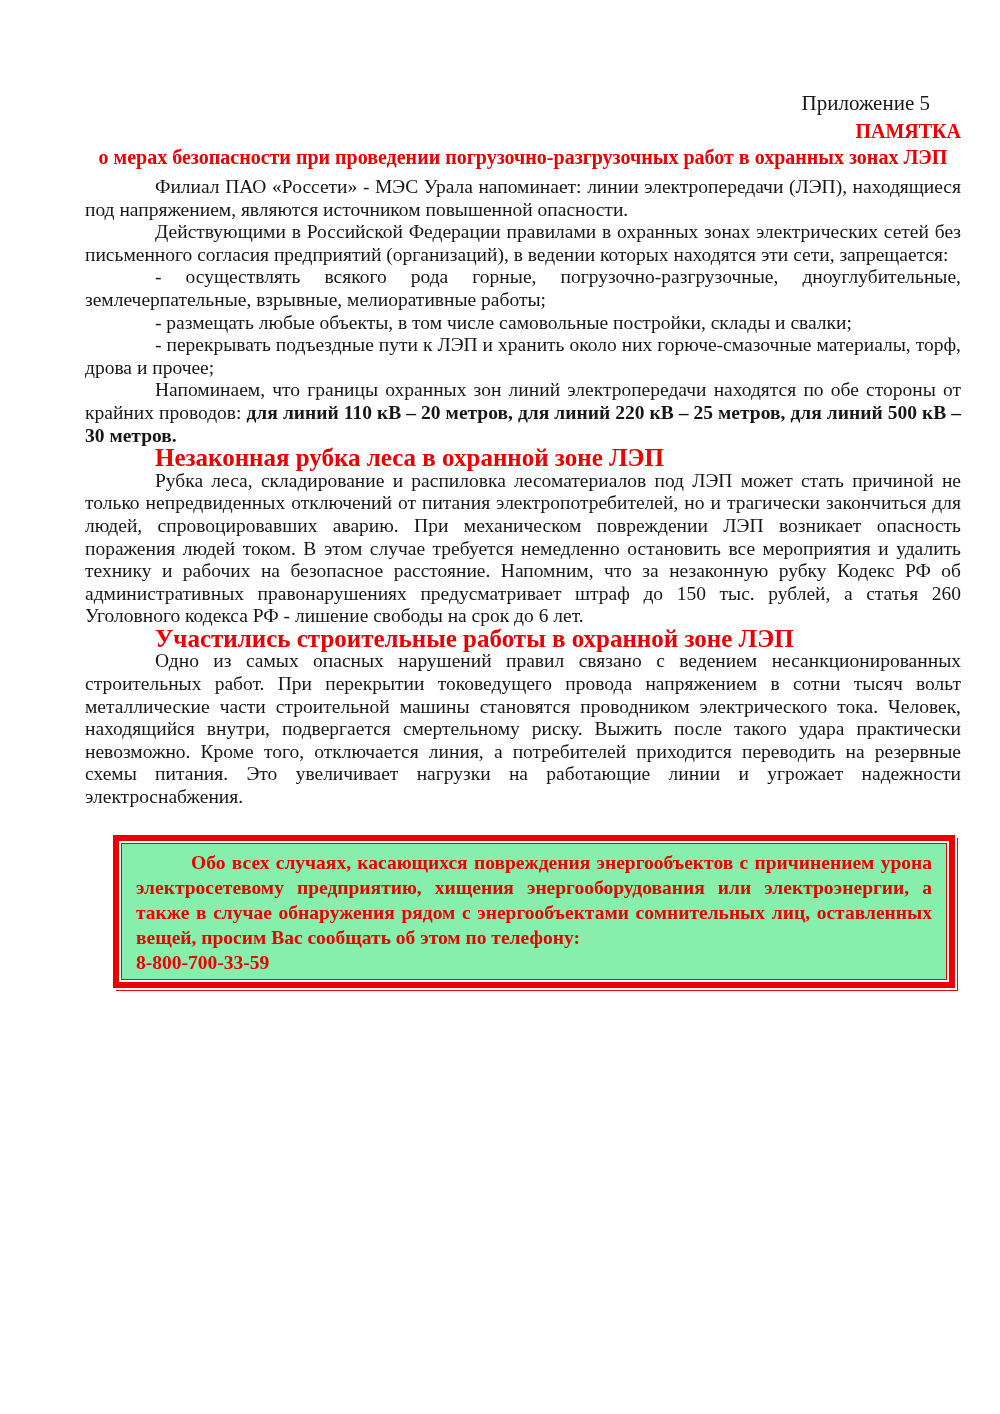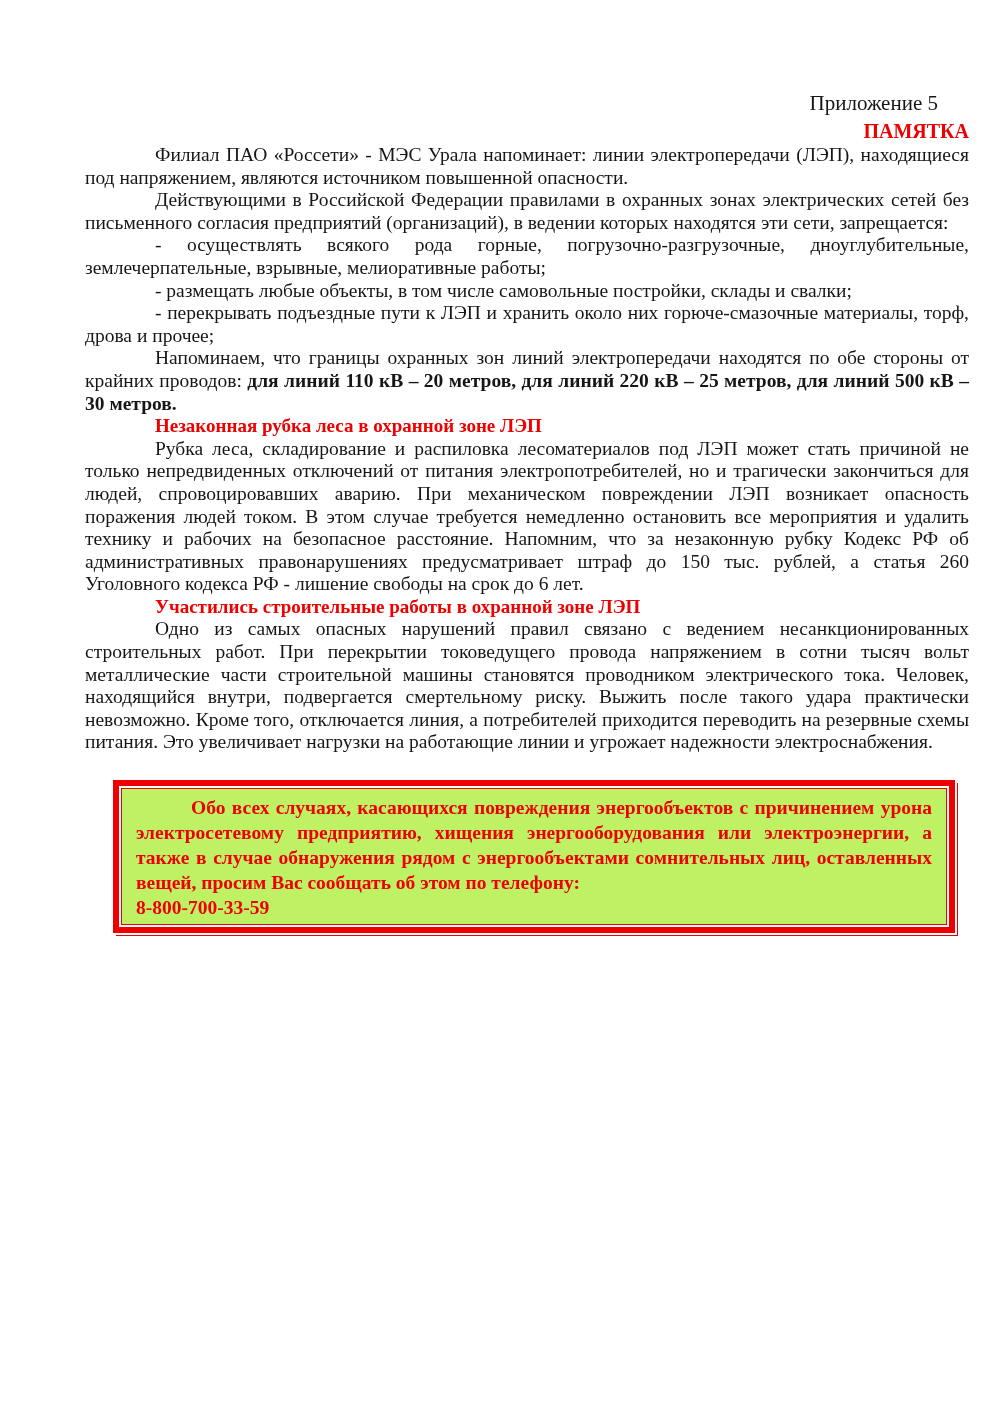--- a/index.html
+++ b/index.html
@@ -13,21 +13,21 @@
     background:var(--bg);
     overflow:hidden;
   }
   body{
     font-family:"Liberation Serif","DejaVu Serif",serif;
     color:var(--ink);
   }
   .page{
     box-sizing:border-box;
     width:1000px;height:1414px;
-    padding:90px 31px 0 85px;
+    padding:90px 39px 0 85px;
   }
   .annex{
     font-size:21px;
     line-height:26px;
     text-align:right;
     margin:0 31px 0 0;
   }
   .doc-title{
     margin:2px 0 0;
     font-size:20px;
@@ -48,40 +48,40 @@
   .para{
     margin:0;
     font-size:19.5px;
     line-height:22.6px;
     text-align:justify;
     text-indent:70px;
   }
   .para b{font-weight:700;}
   .sec-heading{
     margin:0;
-    font-size:19px;
+    font-size:25px;
     line-height:22.6px;
     font-weight:700;
     color:var(--red);
     text-indent:70px;
     text-align:left;
   }
   .alert-box{
     box-sizing:border-box;
     margin:26px 0 0 28px;
     width:842px;
     border:6px solid var(--red);
     
     box-shadow:
       inset 0 0 0 2px #fff,
       inset 0 0 0 3px var(--red),
       2px 2px 0 0 #fff,
       3px 3px 0 0 var(--red);
     padding:9px 17px 6px;
-    background:#bef264;
+    background:#86efac;
   }
   .alert-text{
     margin:0;
     color:var(--red);
     font-weight:700;
     font-size:19.5px;
     line-height:25px;
     text-align:justify;
     text-indent:55px;
   }
@@ -96,20 +96,21 @@
 </style>
 </head>
 <body>
 
 <div class="page">
 
   <div class="annex">Приложение 5</div>
 
   <h1 class="doc-title">ПАМЯТКА</h1>
 
+  <h2 class="doc-subtitle">о мерах безопасности при проведении погрузочно-разгрузочных работ в охранных зонах ЛЭП</h2>
 
   <div class="doc-body" id="doc-body">
       <p class="para">Филиал ПАО «Россети» - МЭС Урала напоминает: линии электропередачи (ЛЭП), находящиеся под напряжением, являются источником повышенной опасности.</p>
       <p class="para">Действующими в Российской Федерации правилами в охранных зонах электрических сетей без письменного согласия предприятий (организаций), в ведении которых находятся эти сети, запрещается:</p>
       <p class="para">- осуществлять всякого рода горные, погрузочно-разгрузочные, дноуглубительные, землечерпательные, взрывные, мелиоративные работы;</p>
       <p class="para">- размещать любые объекты, в том числе самовольные постройки, склады и свалки;</p>
       <p class="para">- перекрывать подъездные пути к ЛЭП и хранить около них горюче-смазочные материалы, торф, дрова и прочее;</p>
       <p class="para">Напоминаем, что границы охранных зон линий электропередачи находятся по обе стороны от крайних проводов: <b>для линий 110 кВ – 20 метров, для линий 220 кВ – 25 метров, для линий 500 кВ – 30 метров.</b></p>
       <p class="sec-heading">Незаконная рубка леса в охранной зоне ЛЭП</p>
       <p class="para">Рубка леса, складирование и распиловка лесоматериалов под ЛЭП может стать причиной не только непредвиденных отключений от питания электропотребителей, но и трагически закончиться для людей, спровоцировавших аварию. При механическом повреждении ЛЭП возникает опасность поражения людей током. В этом случае требуется немедленно остановить все мероприятия и удалить технику и рабочих на безопасное расстояние. Напомним, что за незаконную рубку Кодекс РФ об административных правонарушениях предусматривает штраф до 150 тыс. рублей, а статья 260 Уголовного кодекса РФ - лишение свободы на срок до 6 лет.</p>

